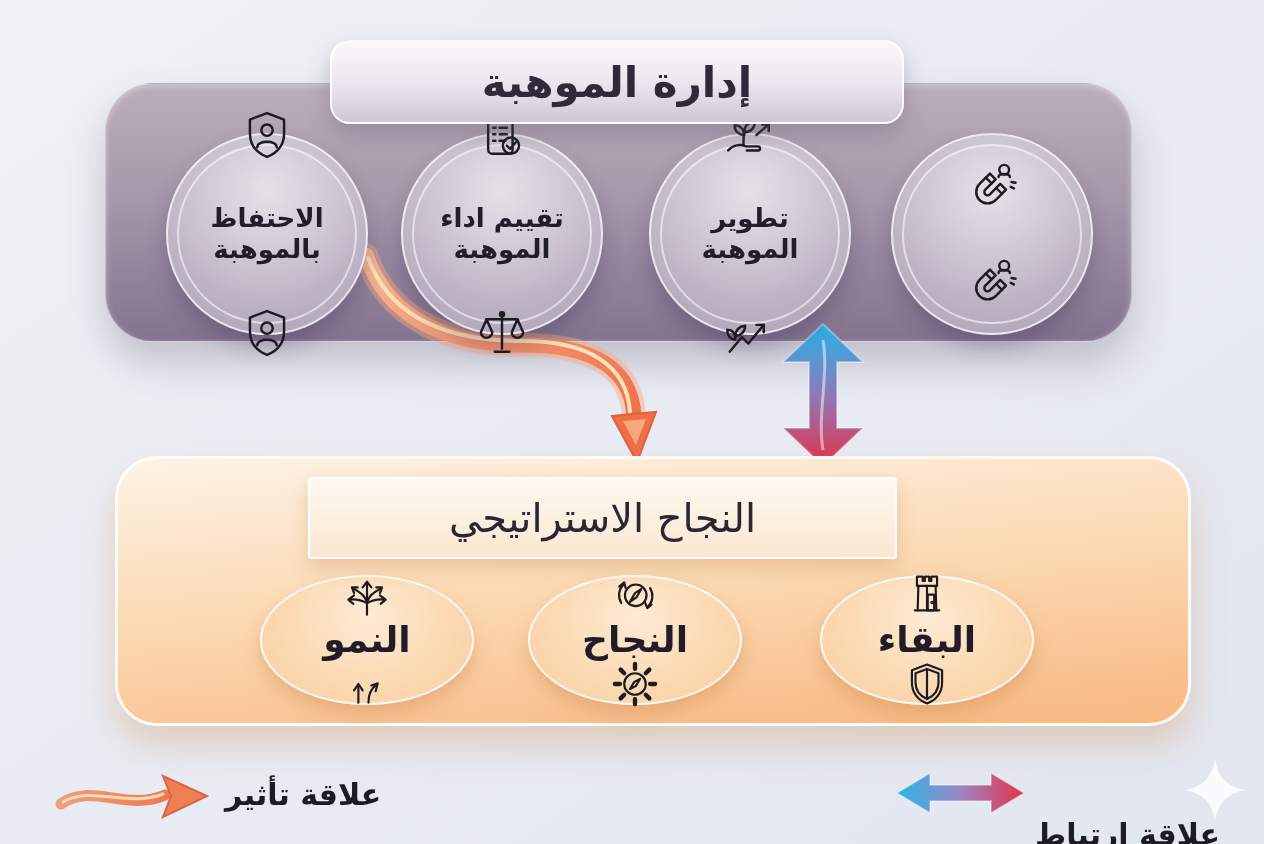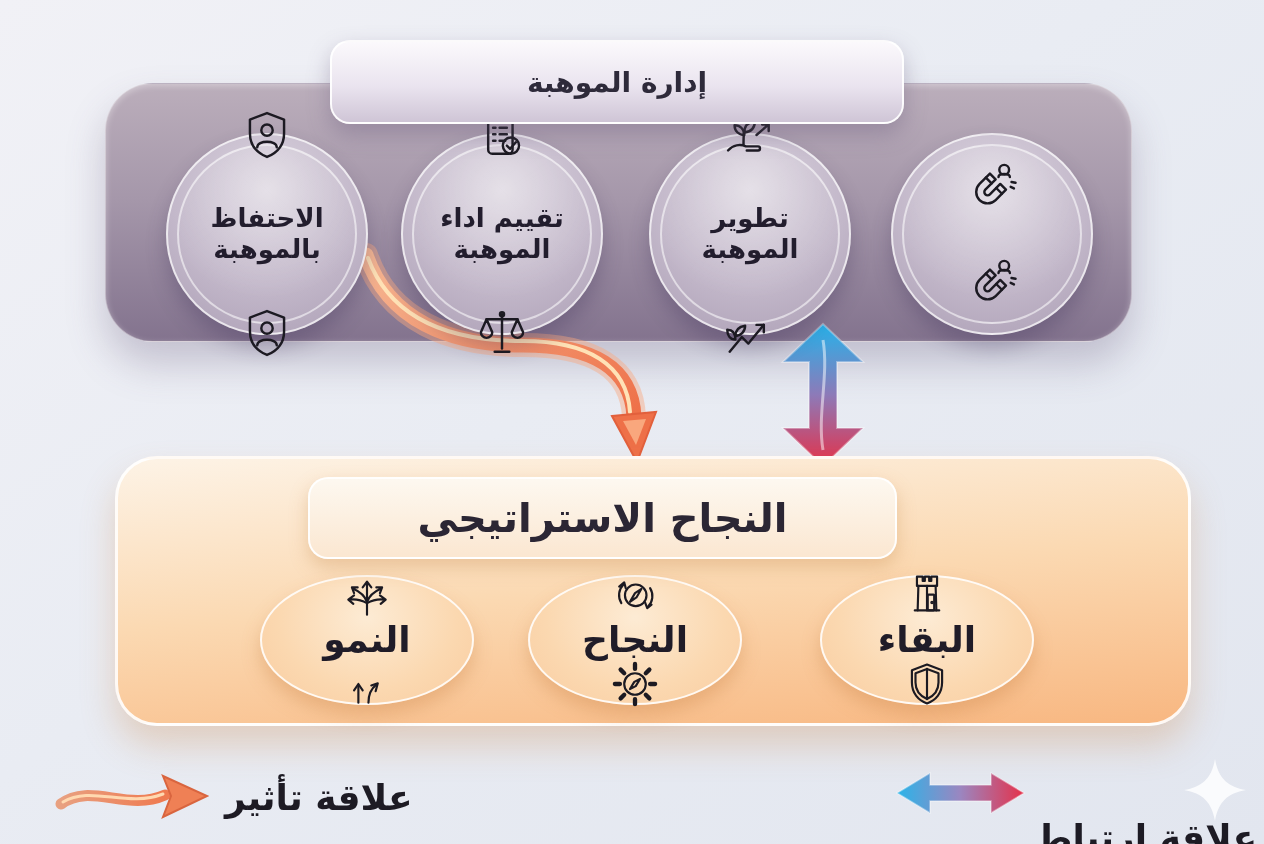--- a/index.html
+++ b/index.html
@@ -14,21 +14,21 @@
     background:linear-gradient(180deg,#bbaebb 0%,#a597aa 45%,#83738e 100%);
     border:1px solid rgba(255,255,255,.45);
     box-shadow:0 22px 38px rgba(95,80,115,.28), inset 0 2px 6px rgba(255,255,255,.35);
   }
   .top-title{
     position:absolute;left:330px;top:40px;width:570px;height:80px;border-radius:20px;z-index:6;
     background:linear-gradient(180deg,#fbf9fc 0%,#eae4ef 55%,#cfc5d6 100%);
     border:2px solid rgba(255,255,255,.9);
     box-shadow:0 10px 22px rgba(100,85,120,.35);
     display:flex;align-items:center;justify-content:center;
-    font-size:28px;font-weight:bold;color:#2e2a3a;
+    font-size:42px;font-weight:bold;color:#2e2a3a;
   }
   .circle{
     position:absolute;top:133px;width:198px;height:198px;border-radius:50%;z-index:3;
     background:radial-gradient(circle at 50% 28%,#dad3de 0%,#c3b8ca 55%,#ab9eb4 100%);
     border:2px solid rgba(255,255,255,.7);
     box-shadow:0 12px 20px rgba(60,45,85,.30);
     display:flex;flex-direction:column;align-items:center;justify-content:center;text-align:center;gap:40px;
   }
   .circle::before{
     content:"";position:absolute;inset:9px;border-radius:50%;
@@ -40,42 +40,42 @@
   .node-icon{position:relative;display:flex;align-items:center;justify-content:center;margin:2px 0;}
   .node-icon svg{width:52px;height:52px;fill:none;stroke:#1c1a22;stroke-width:3;stroke-linecap:round;stroke-linejoin:round;}
   
   .bottom-box{
     position:absolute;left:115px;top:456px;width:1070px;height:264px;border-radius:42px;
     background:linear-gradient(175deg,#fdf3e6 0%,#fbd9b2 48%,#f8b781 100%);
     border:3px solid rgba(255,255,255,.9);
     box-shadow:0 20px 34px rgba(205,140,80,.30);
   }
   .bottom-title{
-    position:absolute;left:308px;top:477px;width:585px;height:78px;border-radius:20px;z-index:6;
+    position:absolute;left:308px;top:477px;width:585px;height:78px;border-radius:4px;z-index:6;
     background:linear-gradient(180deg,#fdf8f0 0%,#fbe7d1 100%);
     border:2px solid rgba(255,255,255,.95);
     box-shadow:0 8px 18px rgba(200,140,80,.35);
     display:flex;align-items:center;justify-content:center;
-    font-size:40px;font-weight:bold;color:#2b2634;
+    font-size:40px;font-weight:normal;color:#2b2634;
   }
   .ellipse{
     position:absolute;top:575px;width:210px;height:126px;border-radius:50%;z-index:3;
     background:radial-gradient(ellipse at 50% 32%,#fdebd4 0%,#fbd8b0 60%,#f9cca0 100%);
     border:2px solid rgba(255,255,255,.85);
     box-shadow:0 10px 18px rgba(200,130,70,.35);
     display:flex;flex-direction:column;align-items:center;justify-content:center;text-align:center;
   }
   .e-survive{left:820px}.e-adapt{left:528px}.e-grow{left:260px}
   .ellipse .label{position:relative;font-size:36px;font-weight:bold;color:#201c28;line-height:1;}
   .ellipse .node-icon svg{width:46px;height:46px;}
   .ellipse .node-icon.top{margin-top:-18px;margin-bottom:3px;}
   .ellipse .node-icon.bot{margin-bottom:-18px;margin-top:3px;}
   
   .abs{position:absolute;}
-  .legend-label{position:absolute;font-size:36px;font-weight:bold;color:#1d1b24;white-space:nowrap;}
+  .legend-label{position:absolute;font-size:30px;font-weight:bold;color:#1d1b24;white-space:nowrap;}
   .lbl-influence{left:225px;top:777px;}
   .lbl-correlation{left:1035px;top:773px;margin-top:44px;}
 </style>
 </head>
 <body>
 
 <div id="canvas">
 
   <div class="top-box"></div>
   <div class="top-title" dir="rtl">إدارة الموهبة</div>

